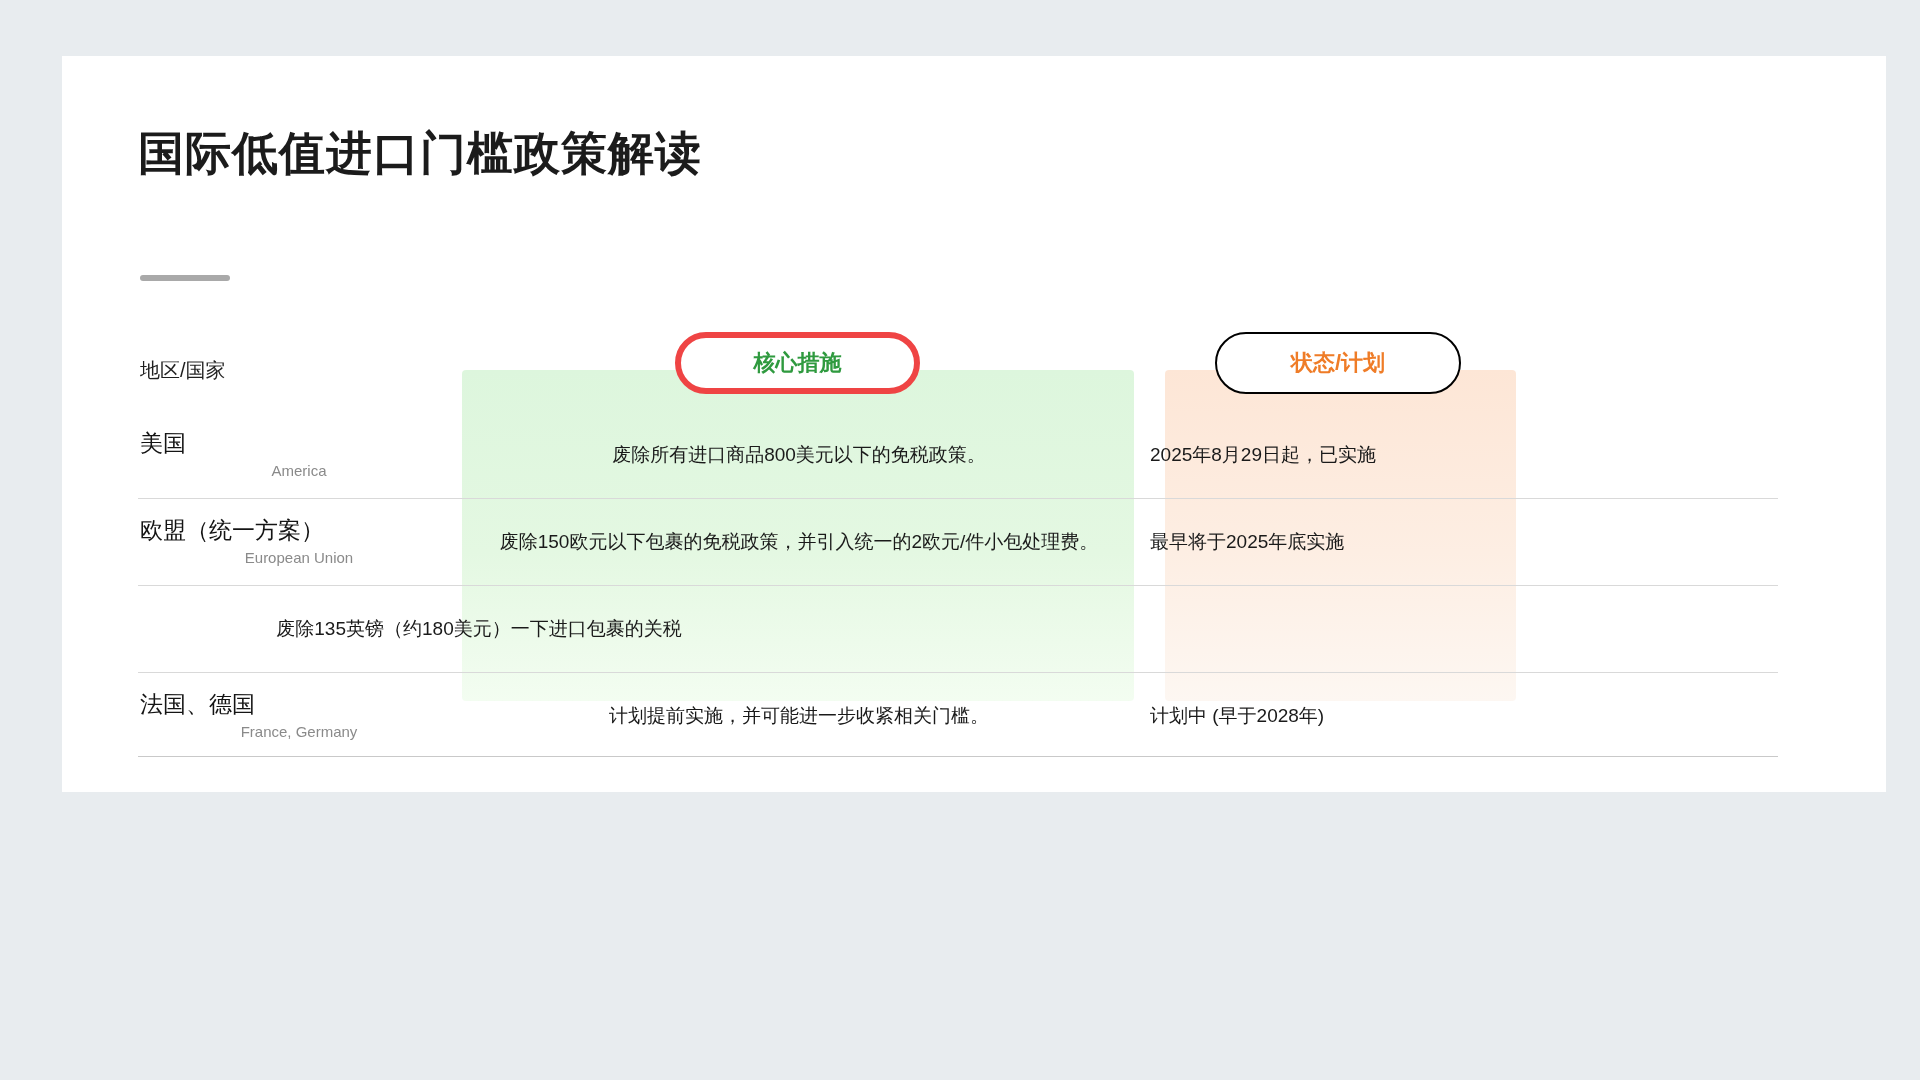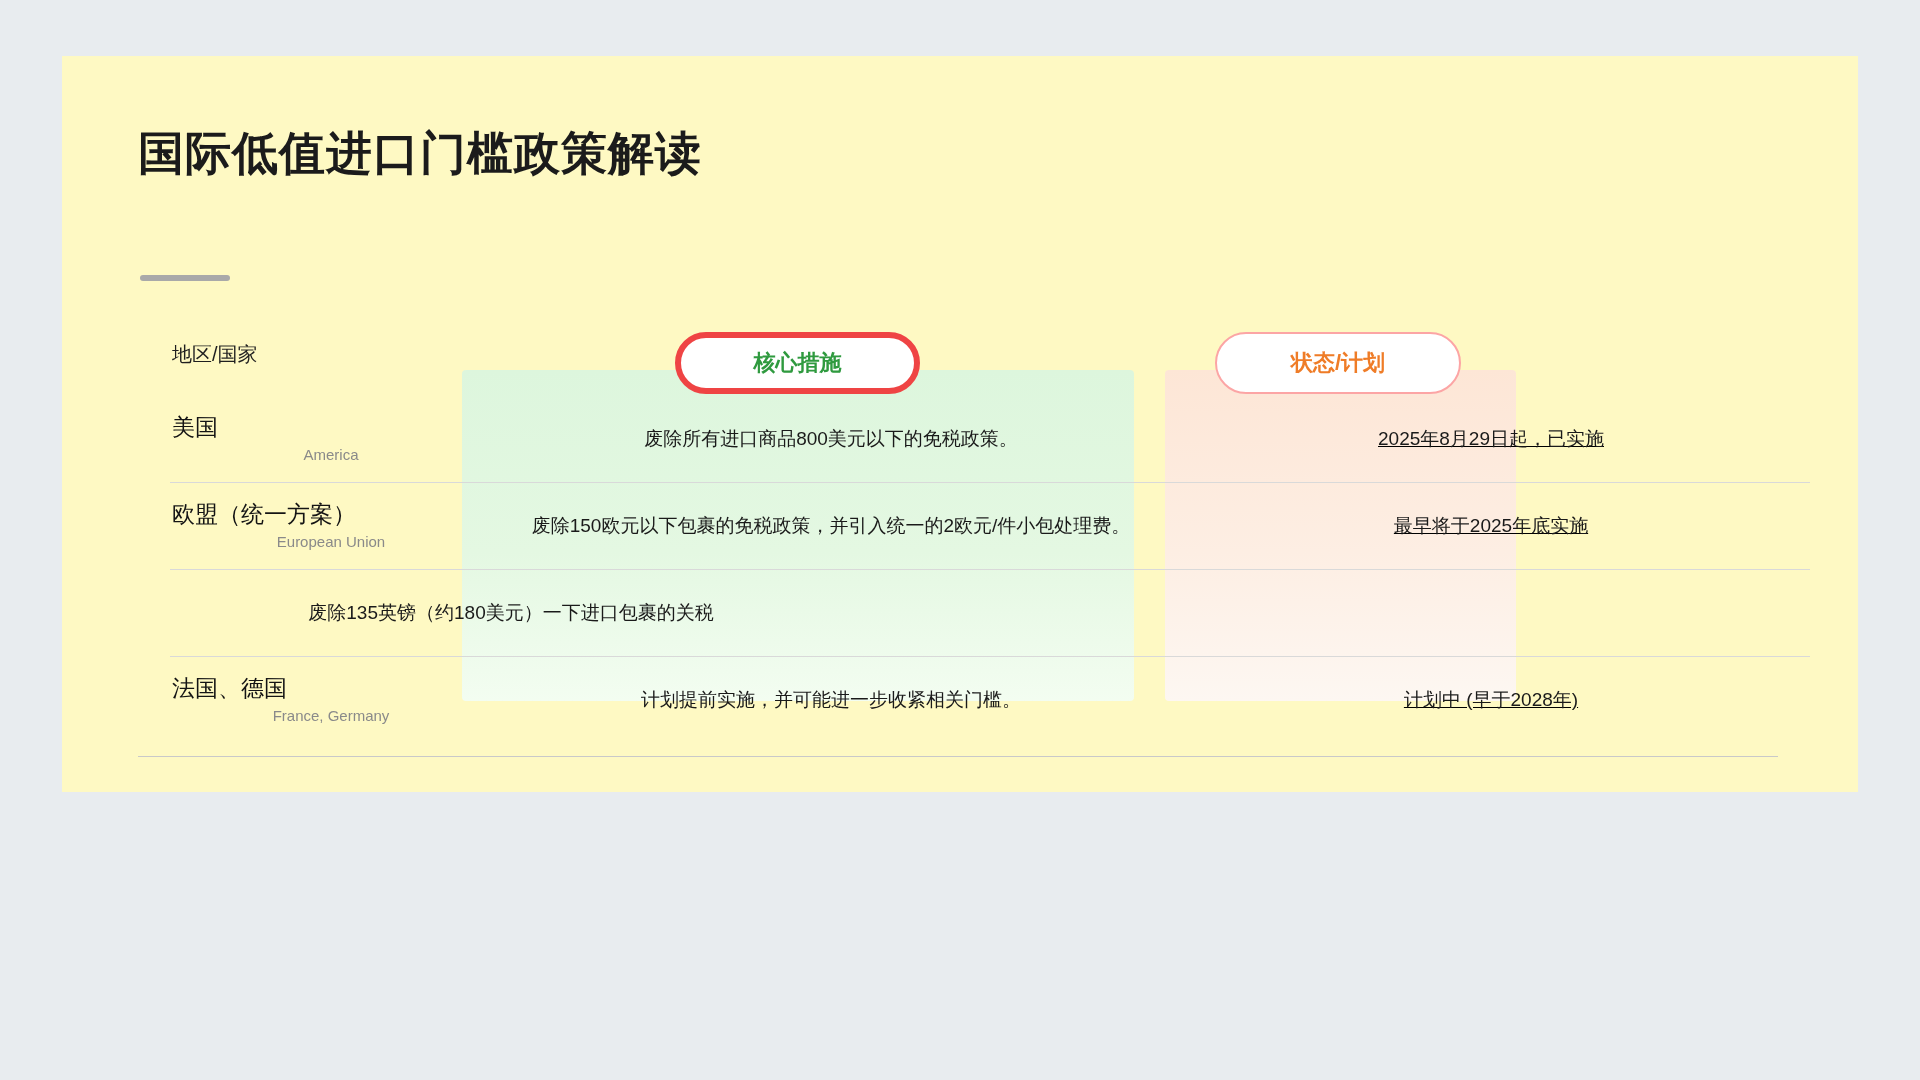--- a/index.html
+++ b/index.html
@@ -10,22 +10,23 @@
     height: 1080px;
     font-family: "Liberation Sans", "DejaVu Sans", sans-serif;
   }
 
   .slide {
     position: absolute;
     left: 62px;
     top: 56px;
     width: 1796px;
     height: 736px;
-    background: #fef9c3;
+    background: #ffffff;
     overflow: hidden;
+    padding-left: 28px;
   }
 
   .title {
     position: absolute;
     left: 76px;
     top: 67px;
     font-size: 46px;
     font-weight: 700;
     color: #1b1b1b;
     letter-spacing: 1px;
@@ -77,31 +78,30 @@
   }
   .pill-measures {
     left: 613px;
     width: 245px;
     border: 6px solid #ef4444;
     color: #2f9a3f;
   }
   .pill-status {
     left: 1153px;
     width: 246px;
-    border: 2px solid #fca5a5;
+    border: 2px solid #000000;
     color: #ef7c27;
   }
 
   
   .table {
     position: absolute;
     left: 76px;
-    top: 256px;
+    top: 272px;
     width: 1640px;
-    margin-left: 32px;
   }
 
   .row {
     position: relative;
     display: flex;
     align-items: center;
   }
   .row-head {
     height: 84px;
   }
@@ -120,24 +120,22 @@
   }
   .col-measure {
     flex: 0 0 682px;
     width: 682px;
     text-align: center;
     box-sizing: border-box;
     padding: 0 14px;
   }
   .col-status {
     flex: 1 1 auto;
-    text-align: center;
     box-sizing: border-box;
     padding: 0 10px;
-    text-decoration: underline;
   }
 
   .head-label {
     font-size: 20px;
     color: #1f1f1f;
     font-weight: 400;
   }
 
   .region-cn {
     font-size: 23px;

